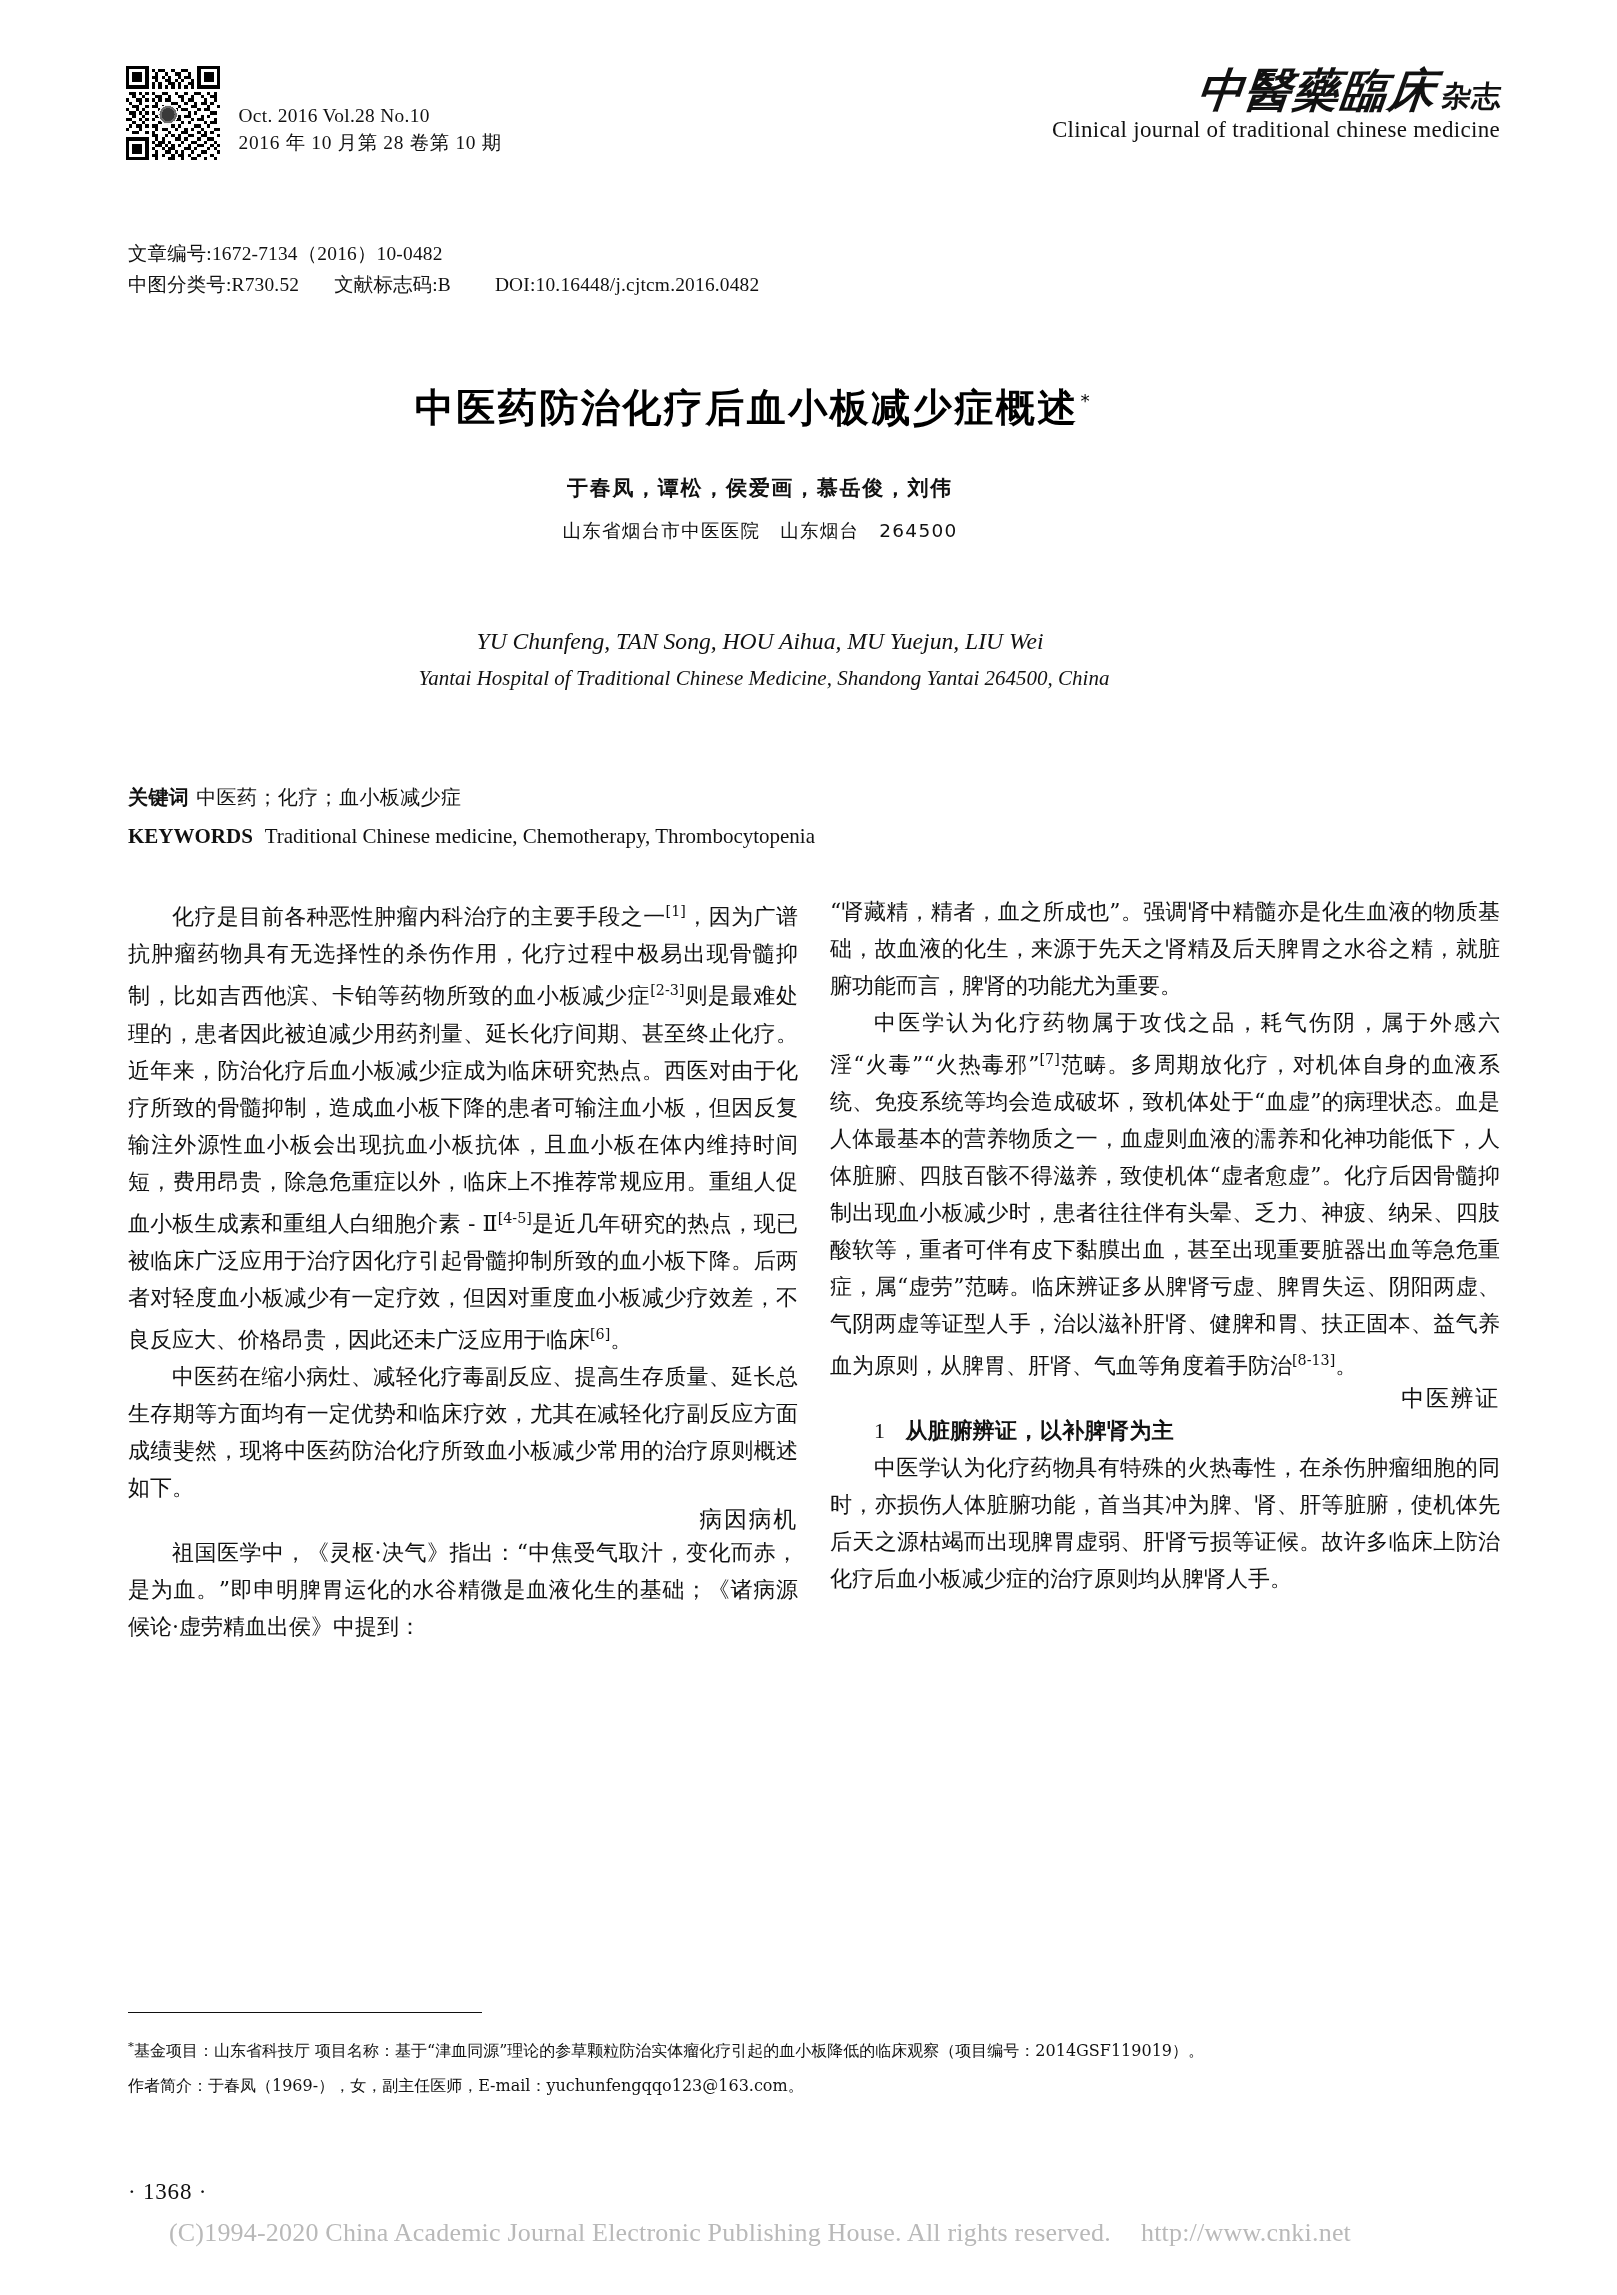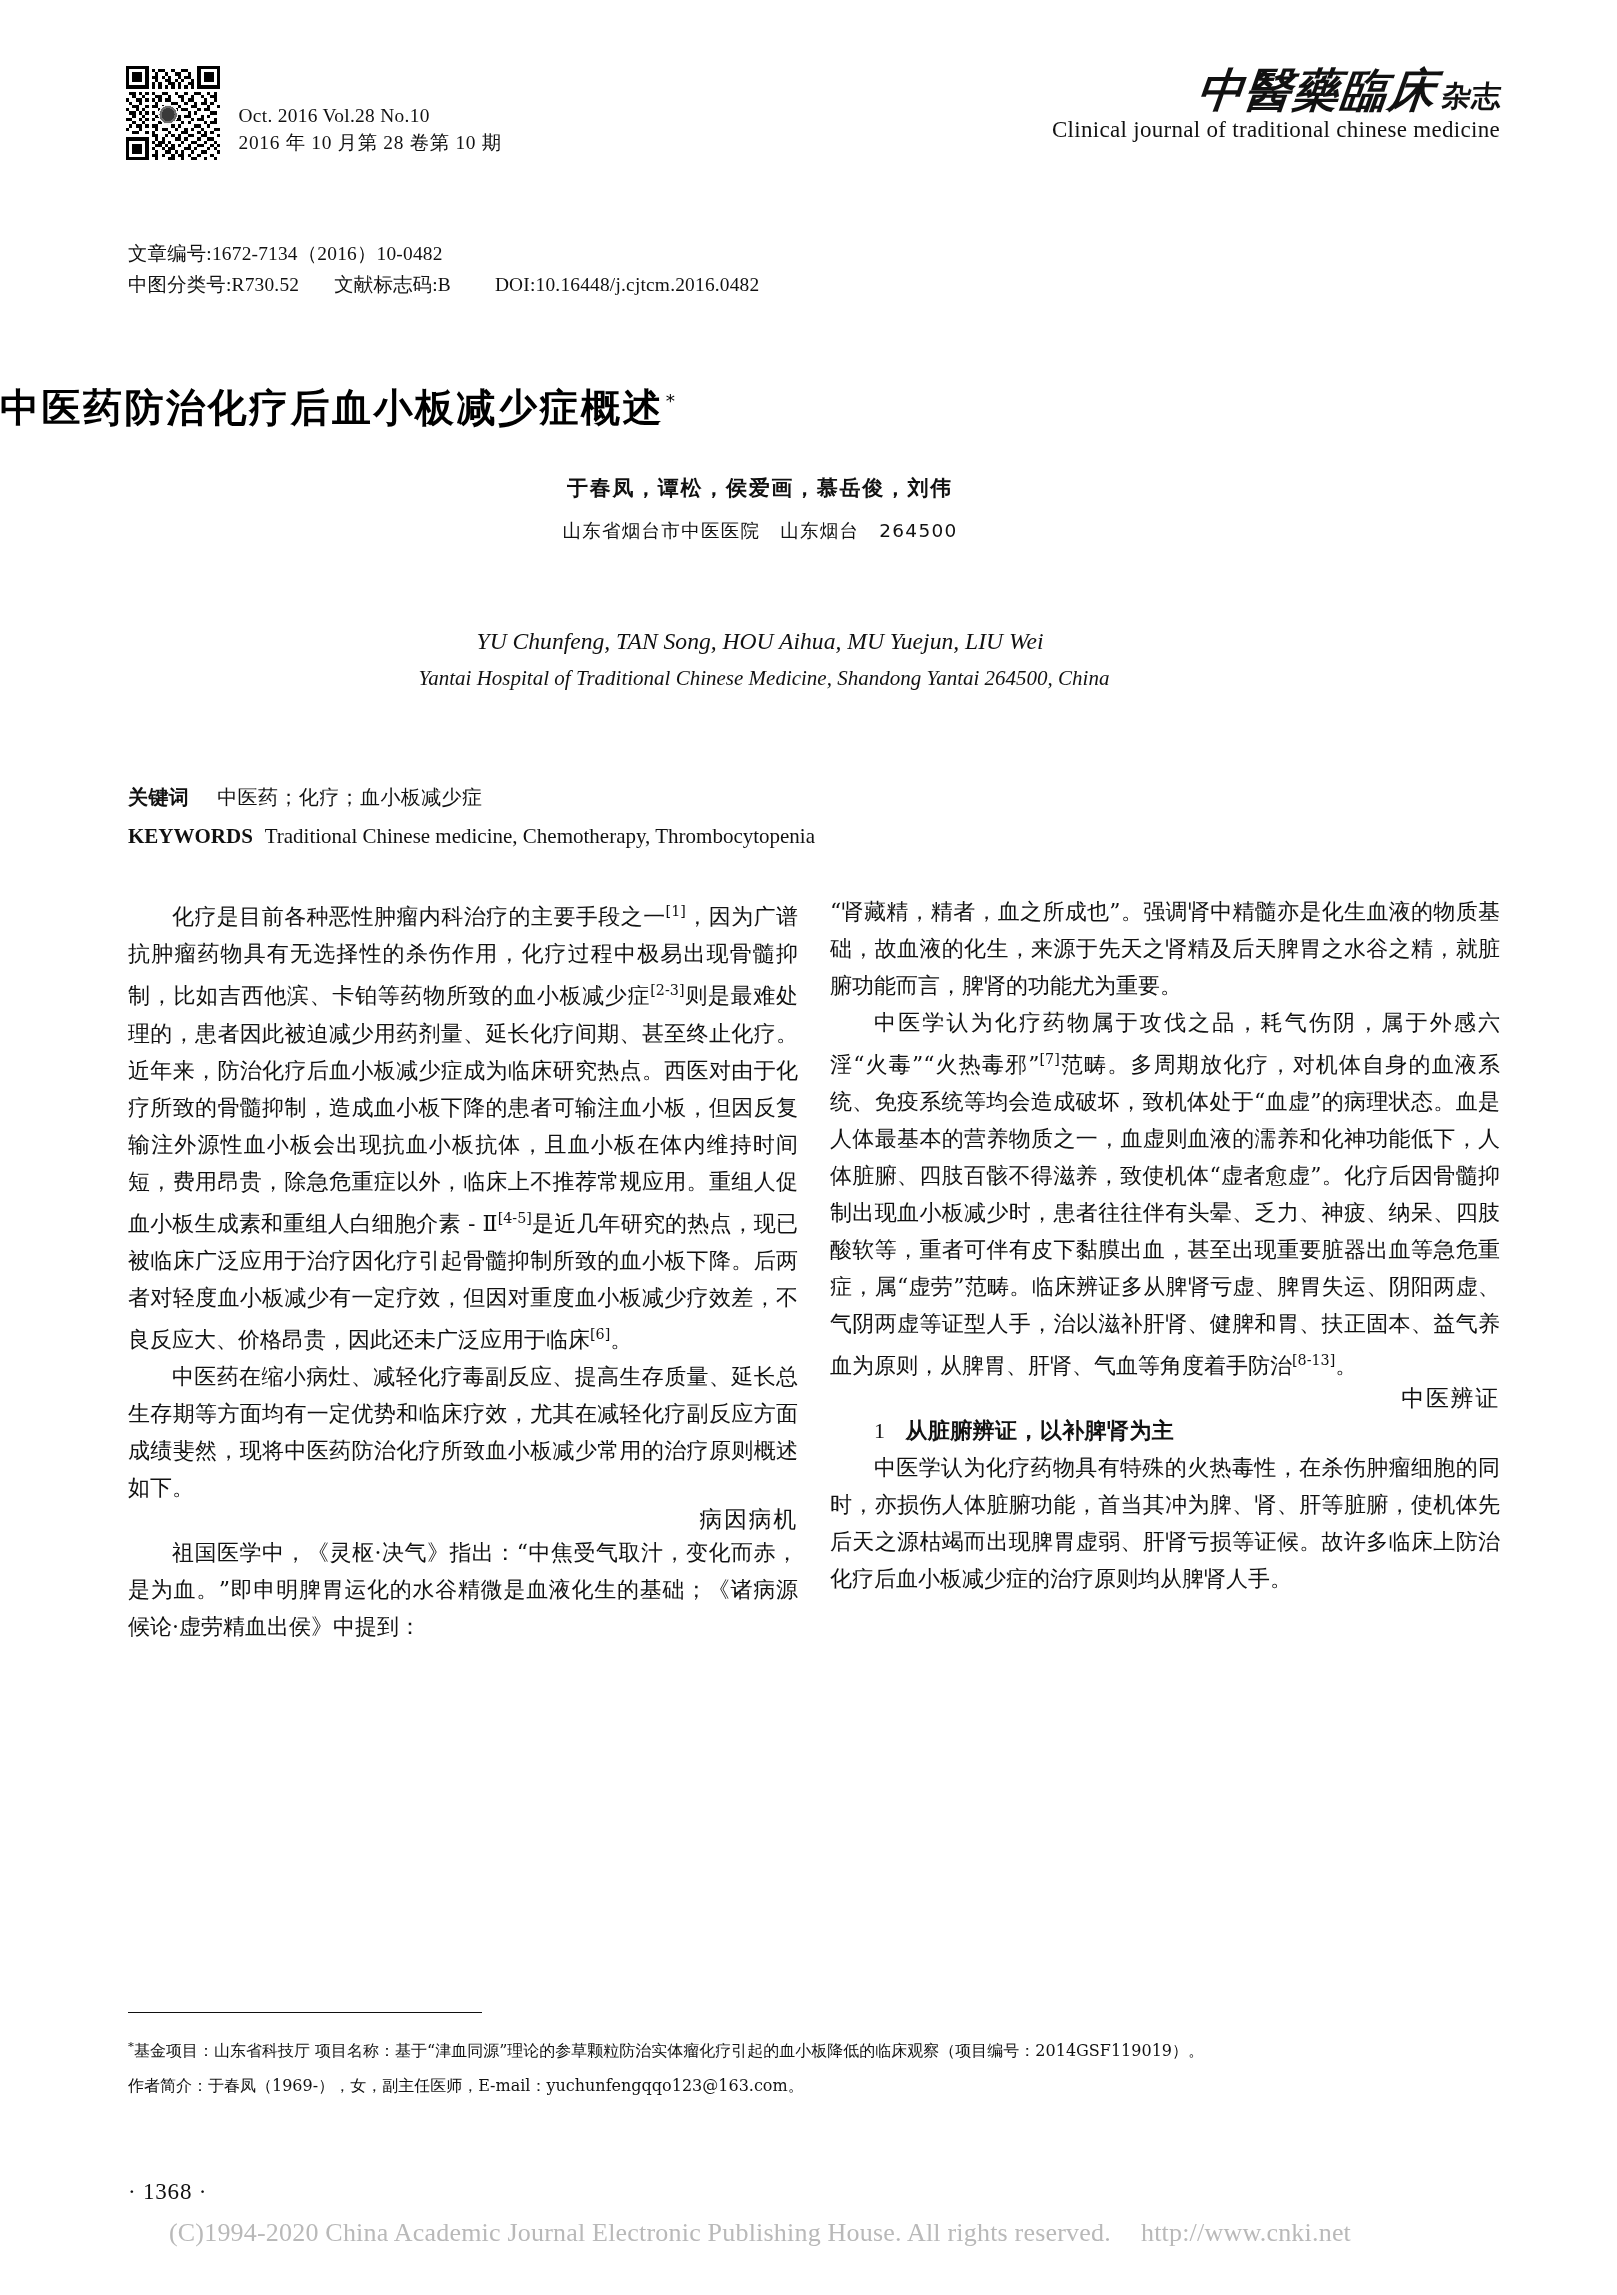--- a/index.html
+++ b/index.html
@@ -97,21 +97,21 @@
   }
   .meta .row span { white-space: nowrap; }
   .meta .gap1 { display: inline-block; width: 35px; }
   .meta .gap2 { display: inline-block; width: 44px; }
 
   
   .title-cn {
     position: absolute;
     left: 0; right: 13px;
     top: 381px;
-    text-align: left;
+    text-align: center;
     font-family: "DejaVu Sans", sans-serif;
     font-weight: 700;
     font-size: 39px;
     letter-spacing: 2.5px;
     color: #000;
   }
   .title-cn sup {
     font-size: 18.5px;
     font-weight: 400;
     vertical-align: super;
@@ -167,21 +167,21 @@
 
   
   .kw-cn {
     position: absolute;
     left: 128px;
     top: 784px;
     font-family: "DejaVu Sans", sans-serif;
     font-size: 20px;
     letter-spacing: 0.4px;
   }
-  .kw-cn .lbl { font-weight: 700; margin-right: 28px; }
+  .kw-cn .lbl { font-weight: 700; margin-right: 7px; }
   .kw-en {
     position: absolute;
     left: 128px;
     top: 824px;
     font-family: "Liberation Serif", serif;
     font-size: 21px;
   }
   .kw-en .lbl { font-weight: 700; margin-right: 11.8px; }
 
   

